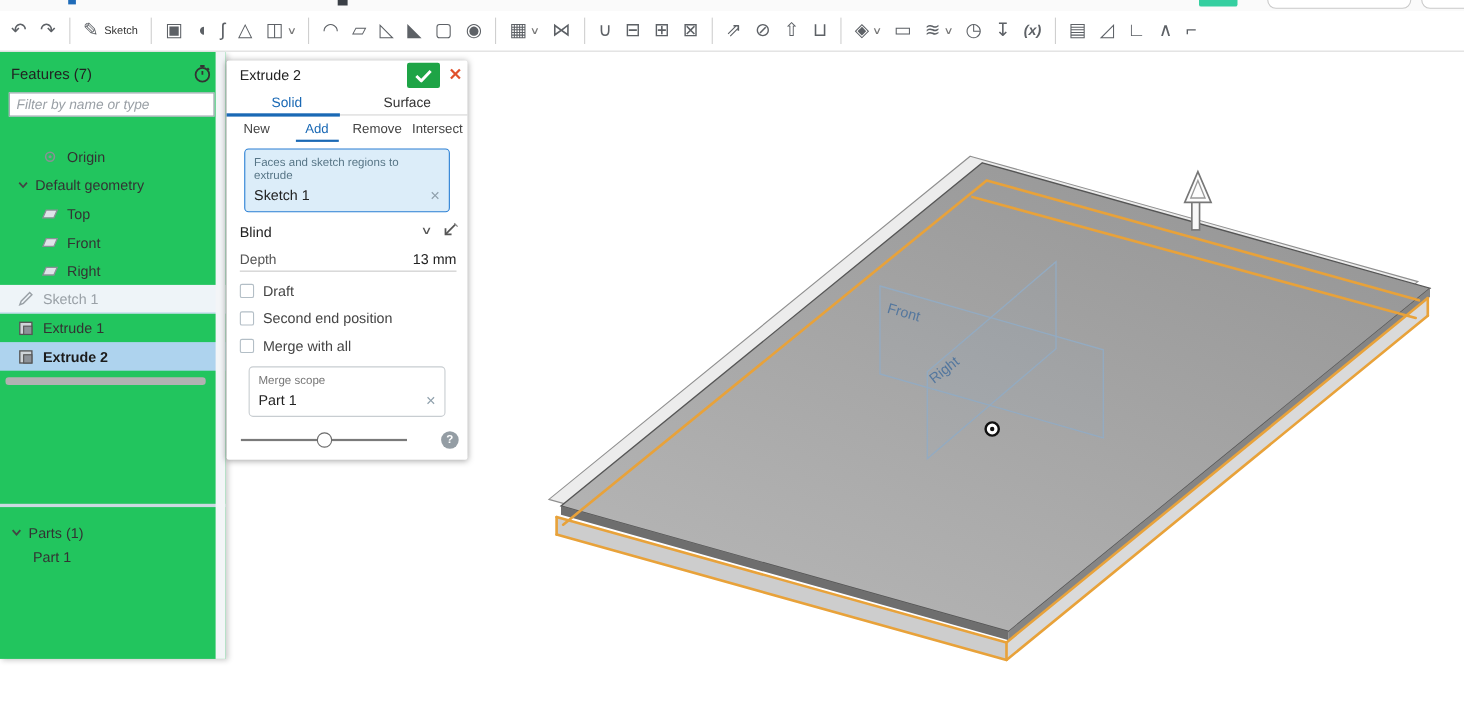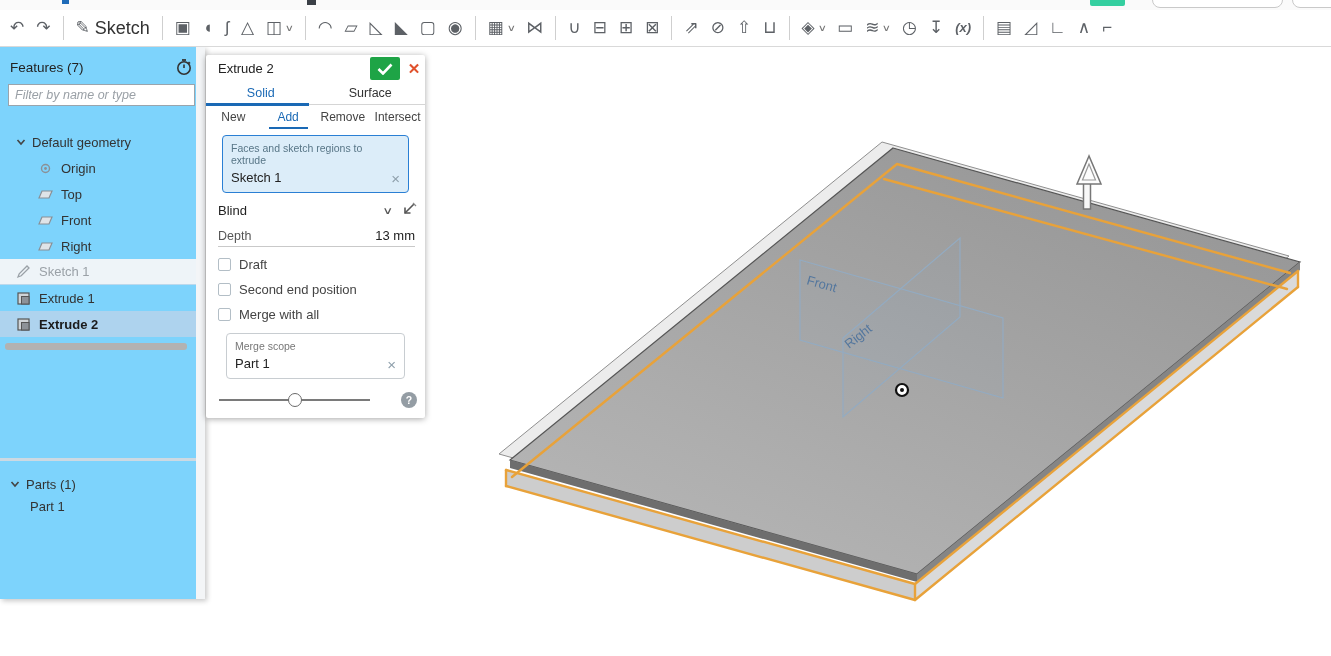--- a/index.html
+++ b/index.html
@@ -15,25 +15,25 @@
   .strip-box.b1 { left:1152px; width:131px; }
   .strip-box.b2 { left:1292px; width:60px; }
 
   
   .toolbar { position:absolute; left:0; top:10px; width:1331px; height:37px; background:#fff;
     border-bottom:1px solid #d9d9d9; display:flex; align-items:center; padding-left:4px; z-index:9; }
   .tb-group { display:flex; align-items:center; }
   .tb-sep { width:1px; height:24px; background:#cfcfcf; margin:0 6px; flex:none; }
   .tb-btn { display:flex; align-items:center; background:none; border:none; padding:2px 6px; cursor:pointer; height:30px; }
   .tb-glyph { font-size:17px; line-height:20px; color:#5d6166; }
-  .tb-label { font-size:18px; color:#333; margin-left:5px; }
+  .tb-label { font-size:10px; color:#333; margin-left:5px; }
   .tb-caret { font-size:9px; color:#777; margin-left:4px; transform:scaleX(1.4); }
 
   
-  .features-panel { position:absolute; left:0; top:47px; width:205px; height:552px; background:#7dd3fc;
+  .features-panel { position:absolute; left:0; top:47px; width:205px; height:552px; background:#22c55e;
     box-shadow:2px 2px 5px rgba(0,0,0,.22); z-index:5; display:flex; flex-direction:column; }
   .fp-scrollstrip { position:absolute; right:0; top:0; width:9px; height:100%; background:#f3f5f7; }
   .fp-header { display:flex; align-items:center; justify-content:space-between; padding:11px 12px 7px 10px; }
   .fp-title { font-size:13.5px; color:#222; }
   .fp-clock { width:18px; height:18px; }
   .fp-filter { margin:1px 10px 16px 8px; }
   .fp-filter input { width:100%; height:22px; border:1px solid #9aa4ac; background:#fff; padding:0 6px;
     font-size:12.5px; font-style:italic; color:#444; font-family:"Liberation Sans",sans-serif; }
   .fp-filter input::placeholder { color:#9aa0a6; font-style:italic; }
   .tree { margin-top:7px; font-size:13px; color:#333; }
@@ -307,32 +307,32 @@
       <line x1="7" y1="2" x2="11" y2="2" stroke="#333" stroke-width="1.8"></line>
       <line x1="13.5" y1="4" x2="15" y2="5.5" stroke="#333" stroke-width="1.6"></line>
     </svg>
   </div>
 
   <div class="fp-filter">
     <input type="text" placeholder="Filter by name or type" style="">
   </div>
 
   <div class="tree">
+    <div class="tree-row child">
+      <svg class="t-icon" viewBox="0 0 15 15">
+        <circle cx="7.5" cy="7.5" r="4" fill="none" stroke="#8a9096" stroke-width="1.4"></circle>
+        <circle cx="7.5" cy="7.5" r="1.4" fill="#8a9096"></circle>
+      </svg>
+      <span>Origin</span>
+    </div>
     <div class="tree-row">
       <svg class="tree-chevron" viewBox="0 0 10 10">
         <polyline points="1.5,3 5,7 8.5,3" fill="none" stroke="#444" stroke-width="1.6"></polyline>
       </svg>
       <span>Default geometry</span>
-    </div>
-    <div class="tree-row child">
-      <svg class="t-icon" viewBox="0 0 15 15">
-        <circle cx="7.5" cy="7.5" r="4" fill="none" stroke="#8a9096" stroke-width="1.4"></circle>
-        <circle cx="7.5" cy="7.5" r="1.4" fill="#8a9096"></circle>
-      </svg>
-      <span>Origin</span>
     </div>
     <div class="tree-row child">
       <svg class="t-icon" viewBox="0 0 15 15">
         <path d="M1,11 L4,4 L14,4 L11,11 Z" fill="#dfe4e8" stroke="#8a9096" stroke-width="1.2"></path>
       </svg>
       <span>Top</span>
     </div>
     <div class="tree-row child">
       <svg class="t-icon" viewBox="0 0 15 15">
         <path d="M1,11 L4,4 L14,4 L11,11 Z" fill="#dfe4e8" stroke="#8a9096" stroke-width="1.2"></path>

